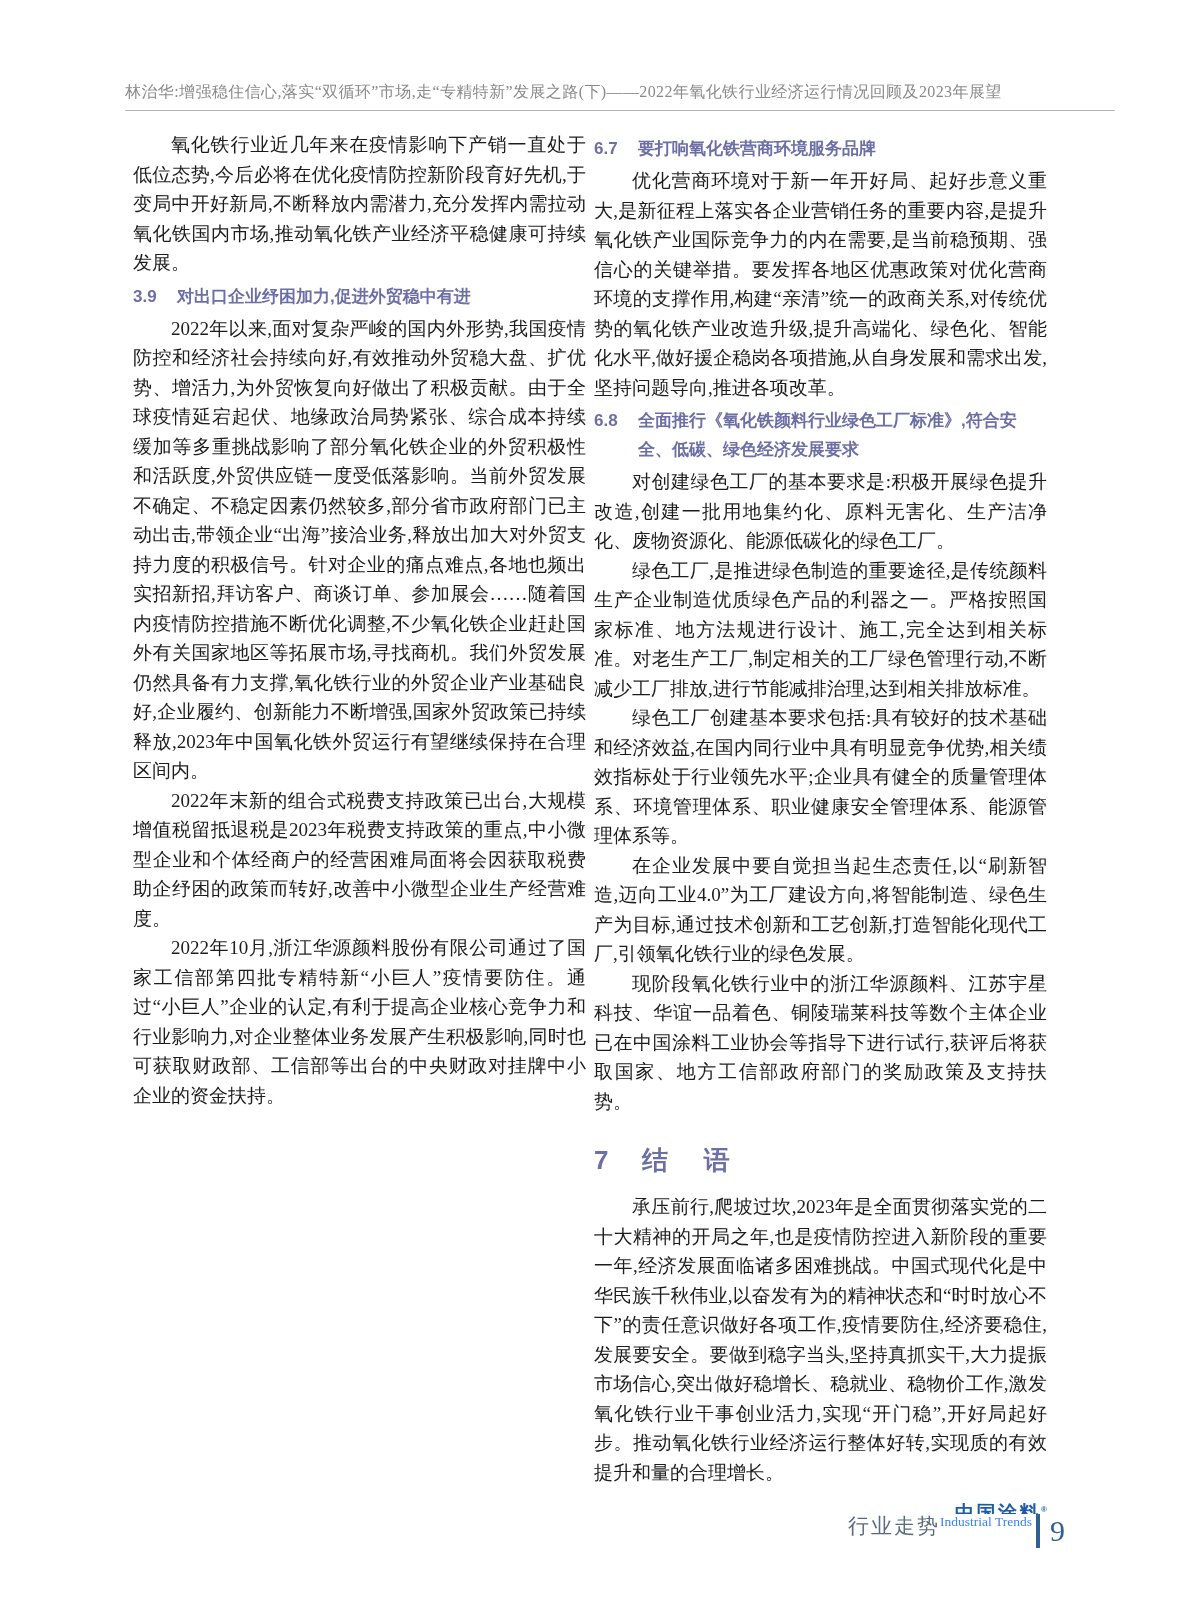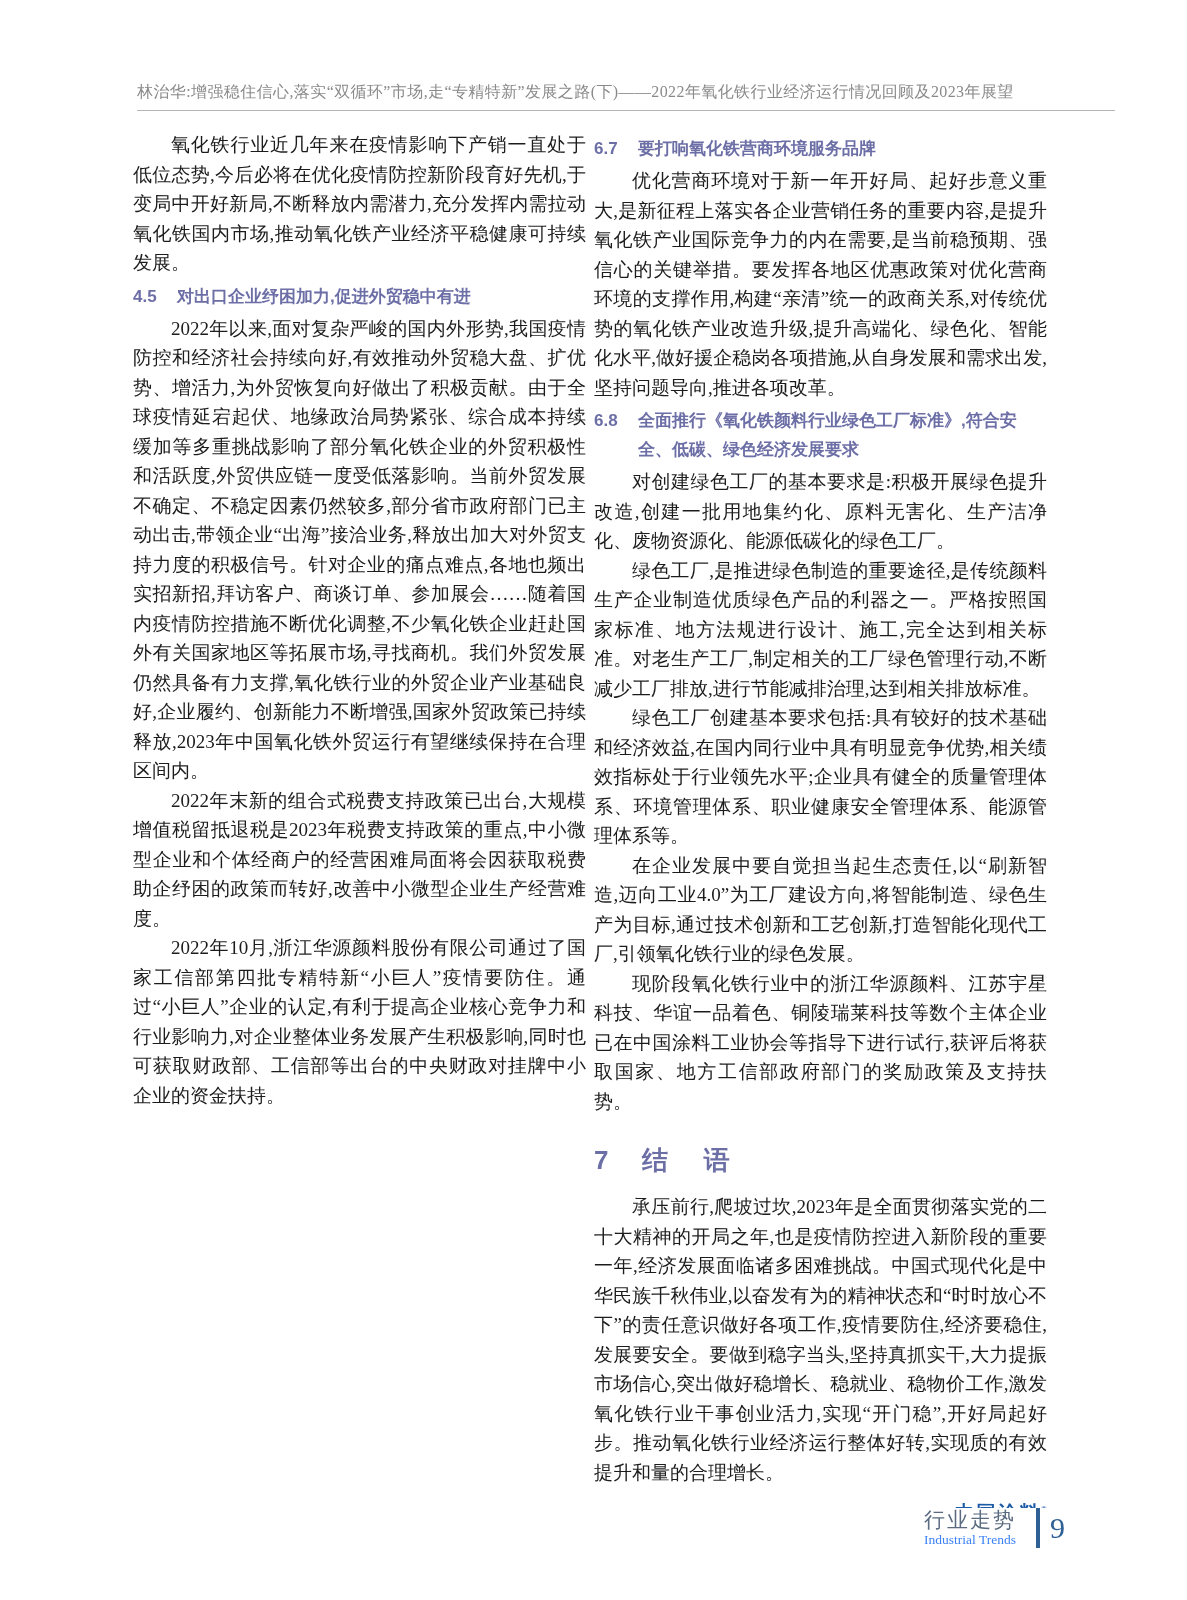--- a/index.html
+++ b/index.html
@@ -7,21 +7,21 @@
     position:relative;
     width:1187px; height:1600px;
     margin:0 auto;
     background:#ffffff;
     overflow:hidden;
     font-family:"Liberation Serif", serif;
     color:#1c1c1c;
   }
 
   
-  .running-header { position:absolute; top:82px; left:125px; right:72px;margin-left:12px; }
+  .running-header { position:absolute; top:82px; left:125px; right:72px; }
   .running-title {
     color:#8a8a8a;
     font-size:16px;
     letter-spacing:0.4px;
     white-space:nowrap;
     overflow:hidden;
     font-family:"Liberation Serif", serif;
   }
   .header-rule { margin-top:7px; border-top:1.5px solid #b5b5b5; height:0; }
 
@@ -83,22 +83,22 @@
     margin-top:2px;
   }
 
   
   .page-footer {
     position:absolute; right:122px; bottom:52px;
     display:flex; align-items:stretch;
     background:#ffffff;
   }
   .footer-labels {
-    display:flex; flex-direction:column; justify-content:center;
-    text-align:right; margin-right:20px;
+    display:flex; flex-direction:row; justify-content:center;
+    text-align:right; margin-right:4px;
   }
   .footer-cn {
     color:#5a6b80;
     font-family:"Liberation Sans", sans-serif;
     font-size:21px;
     letter-spacing:2px;
     line-height:1.15;
   }
   .footer-en {
     color:#3b82f6;
@@ -125,21 +125,21 @@
     <div class="running-title">林治华:增强稳住信心,落实“双循环”市场,走“专精特新”发展之路(下)——2022年氧化铁行业经济运行情况回顾及2023年展望</div>
     <div class="header-rule"></div>
   </div>
 
   <div class="content">
 
     <div class="col">
       <p class="body">氧化铁行业近几年来在疫情影响下产销一直处于低位态势,今后必将在优化疫情防控新阶段育好先机,于变局中开好新局,不断释放内需潜力,充分发挥内需拉动氧化铁国内市场,推动氧化铁产业经济平稳健康可持续发展。</p>
 
       <div class="h2">
-        <span class="h-num">4.5</span>
+        <span class="h-num">3.9</span>
         <span class="h-text">对出口企业纾困加力,促进外贸稳中有进</span>
       </div>
 
       <p class="body">2022年以来,面对复杂严峻的国内外形势,我国疫情防控和经济社会持续向好,有效推动外贸稳大盘、扩优势、增活力,为外贸恢复向好做出了积极贡献。由于全球疫情延宕起伏、地缘政治局势紧张、综合成本持续缓加等多重挑战影响了部分氧化铁企业的外贸积极性和活跃度,外贸供应链一度受低落影响。当前外贸发展不确定、不稳定因素仍然较多,部分省市政府部门已主动出击,带领企业“出海”接洽业务,释放出加大对外贸支持力度的积极信号。针对企业的痛点难点,各地也频出实招新招,拜访客户、商谈订单、参加展会……随着国内疫情防控措施不断优化调整,不少氧化铁企业赶赴国外有关国家地区等拓展市场,寻找商机。我们外贸发展仍然具备有力支撑,氧化铁行业的外贸企业产业基础良好,企业履约、创新能力不断增强,国家外贸政策已持续释放,2023年中国氧化铁外贸运行有望继续保持在合理区间内。</p>
       <p class="body">2022年末新的组合式税费支持政策已出台,大规模增值税留抵退税是2023年税费支持政策的重点,中小微型企业和个体经商户的经营困难局面将会因获取税费助企纾困的政策而转好,改善中小微型企业生产经营难度。</p>
 
 
       <p class="body">2022年10月,浙江华源颜料股份有限公司通过了国家工信部第四批专精特新“小巨人”疫情要防住。通过“小巨人”企业的认定,有利于提高企业核心竞争力和行业影响力,对企业整体业务发展产生积极影响,同时也可获取财政部、工信部等出台的中央财政对挂牌中小企业的资金扶持。</p>
     </div>
 

